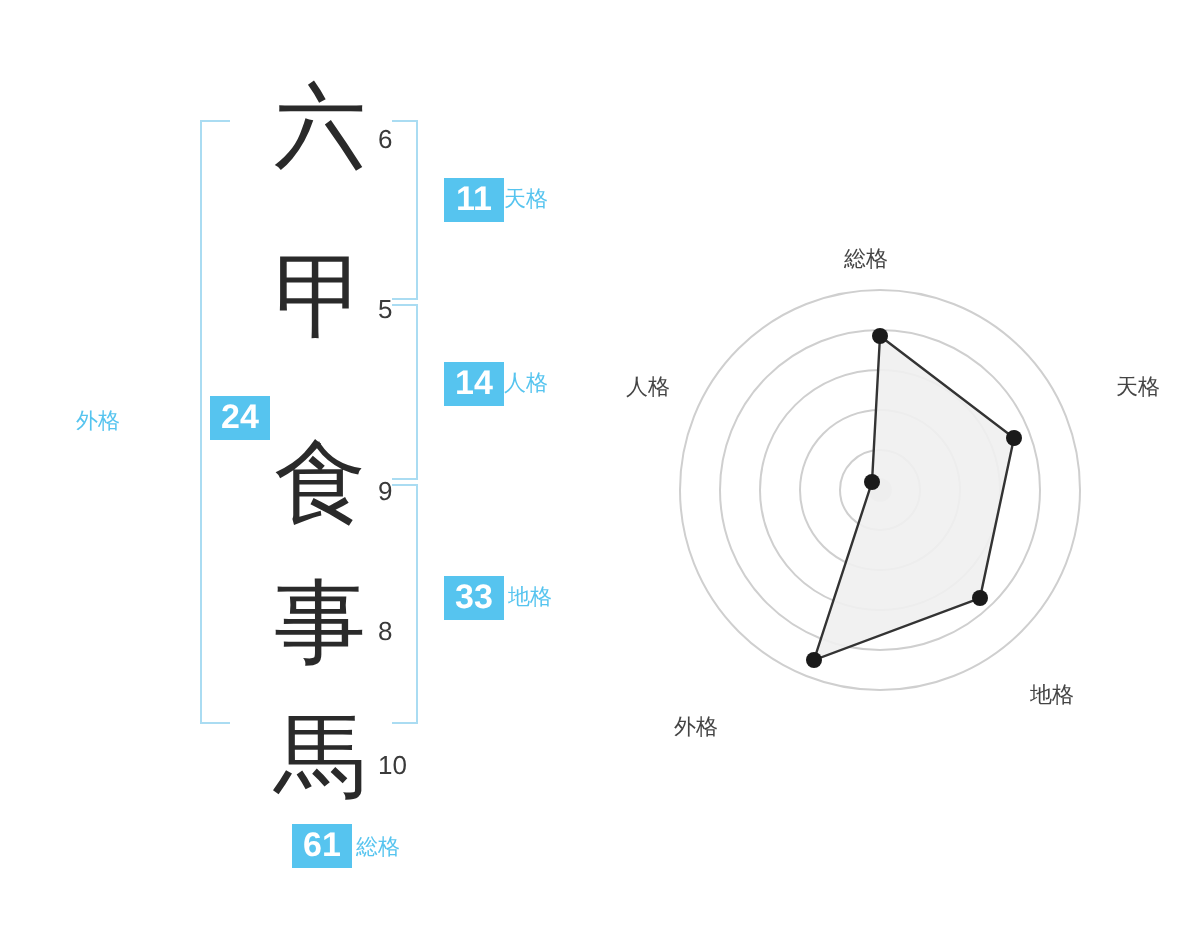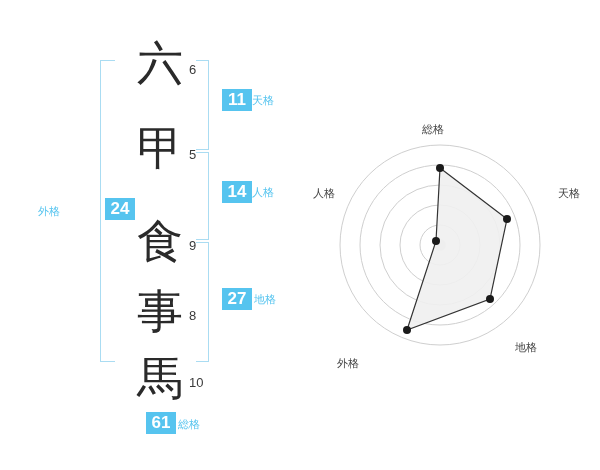--- a/index.html
+++ b/index.html
@@ -122,21 +122,21 @@
 
     <div class="bracket bracket-right" style="left:196px; top:60px; width:12px; height:88px;"></div>
     <div class="badge" style="left:222px; top:89px;">11</div>
     <div class="badge-label" style="left:252px; top:95px;">天格</div>
 
     <div class="bracket bracket-right" style="left:196px; top:152px; width:12px; height:86px;"></div>
     <div class="badge" style="left:222px; top:181px;">14</div>
     <div class="badge-label" style="left:252px; top:187px;">人格</div>
 
     <div class="bracket bracket-right" style="left:196px; top:242px; width:12px; height:118px;"></div>
-    <div class="badge" style="left:222px; top:288px;">27</div>
+    <div class="badge" style="left:222px; top:288px;">33</div>
     <div class="badge-label" style="left:254px; top:294px;">地格</div>
 
     <div class="badge-label" style="left:38px; top:206px;">外格</div>
     <div class="badge" style="left:72px; top:198px;margin-left:33px;">24</div>
 
     <div class="badge" style="left:146px; top:412px;">61</div>
     <div class="badge-label" style="left:178px; top:419px;">総格</div>
   </div>
 
   <div id="radar-panel">

